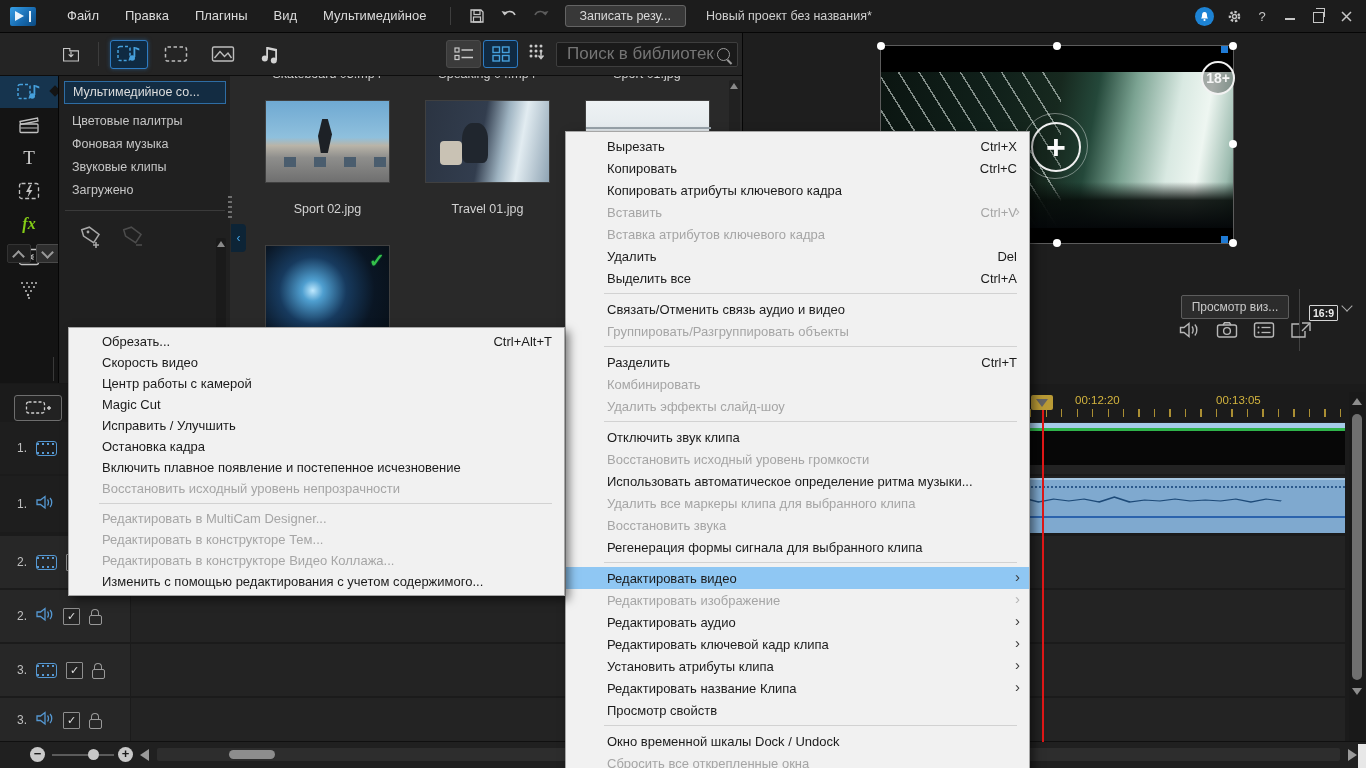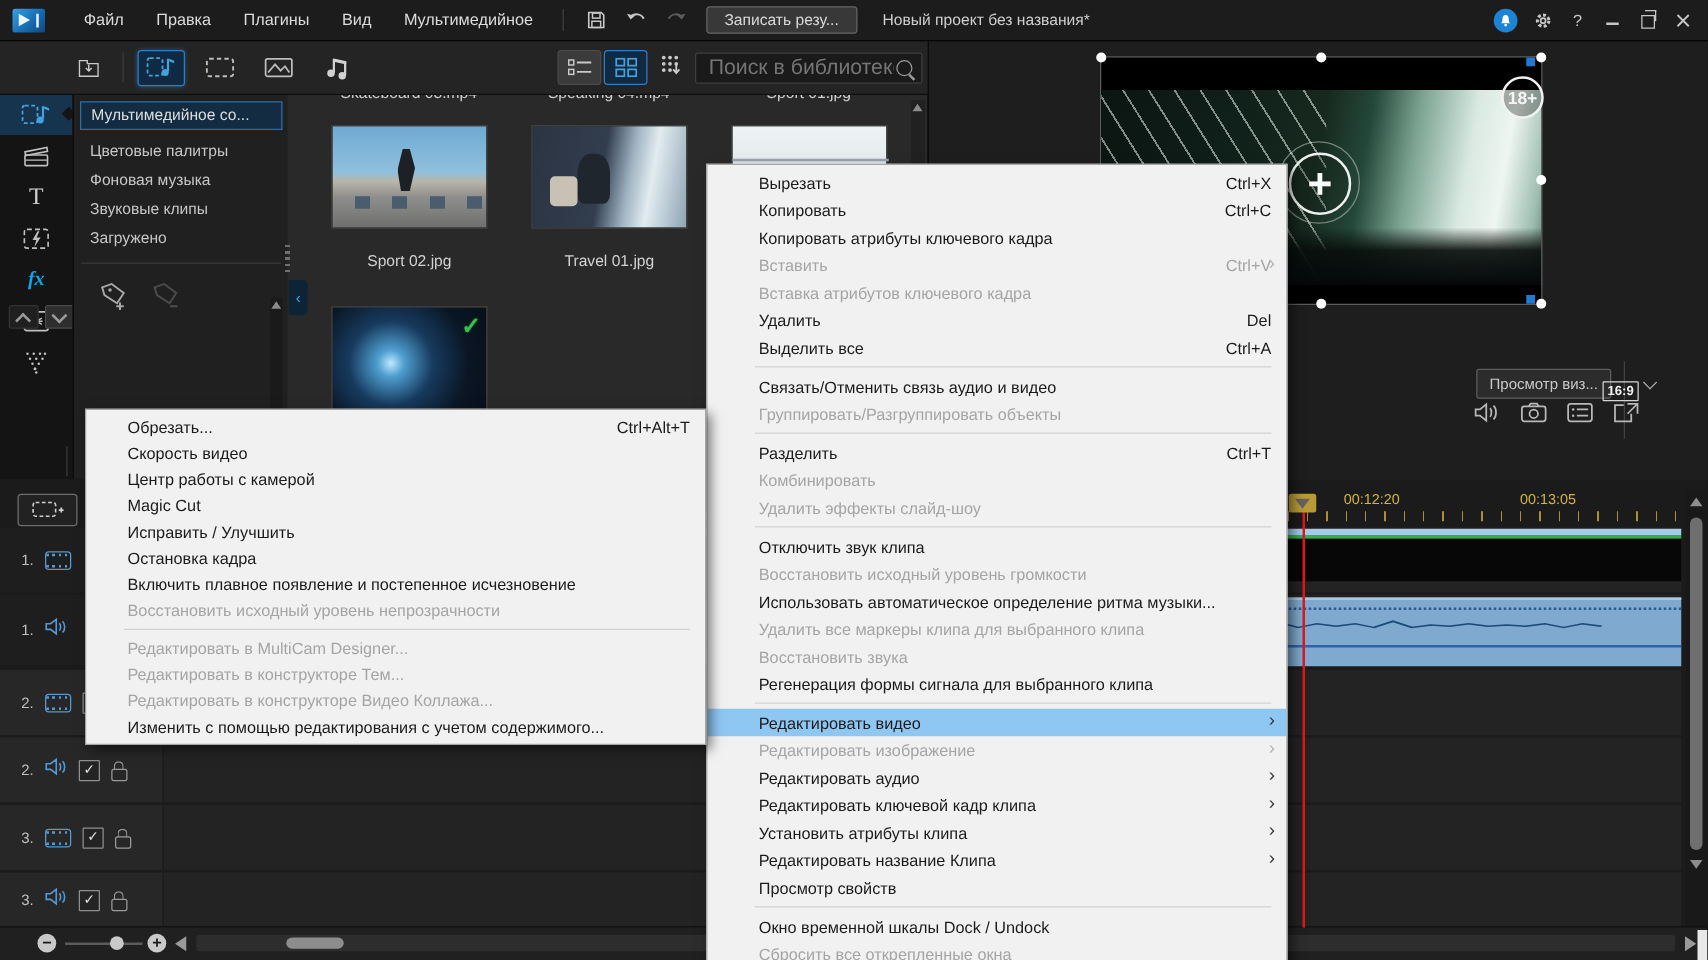--- a/index.html
+++ b/index.html
@@ -49,21 +49,21 @@
   .mag::after{content:"";position:absolute;left:10px;top:10px;width:6px;height:1.6px;background:#9a9a9a;
       transform:rotate(45deg);transform-origin:0 0}
 
   
   #rail{position:absolute;left:0;top:76px;width:58px;height:307px;background:#141414}
   .ricon{width:58px;height:32px;display:flex;align-items:center;justify-content:center;color:#b9b9b9;margin-bottom:1px}
   .ricon.sel{background:#16344e;position:relative}
   .ricon.sel::after{content:"";position:absolute;right:-1px;top:11px;width:8px;height:8px;background:#141414;
       transform:rotate(45deg)}
   .rT{font-family:"Liberation Serif",serif;font-size:19px;color:#cfcfcf}
-  .rfx{font-family:"Liberation Serif",serif;font-style:italic;font-size:16px;font-weight:bold;color:#0ea5e9}
+  .rfx{font-family:"Liberation Serif",serif;font-style:italic;font-size:16px;font-weight:bold;color:#84cc16}
   #rail-nav{position:absolute;left:7px;top:244px;display:flex;gap:5px}
   .navbtn{width:22px;height:17px;background:#1f1f1f;border:1px solid #333;border-radius:2px;position:relative}
   .navbtn.lit{background:#2e2e2e;border-color:#4a4a4a}
   .chev{position:absolute;left:6px;top:5px;width:7px;height:7px;border-left:2px solid #9a9a9a;border-top:2px solid #9a9a9a}
   .chev.up{transform:rotate(45deg);top:7px}
   .chev.down{transform:rotate(225deg);top:3px}
 
   
   #cats{position:absolute;left:58px;top:76px;width:172px;height:307px;background:#202020;border-left:1px solid #060606}
   .cat{height:23px;line-height:23px;padding-left:13px;color:#c6c6c6;font-size:12.5px;white-space:nowrap;overflow:hidden}
@@ -113,21 +113,21 @@
   .handle{position:absolute;width:8px;height:8px;border-radius:50%;background:#fff;z-index:3}
   .bhandle{position:absolute;width:7px;height:7px;background:#1f7ad4;z-index:2}
   #badge18{position:absolute;left:320px;top:15px;width:30px;height:30px;border:2px solid #f2f2f2;border-radius:50%;
      color:#f5f5f5;font-size:14px;font-weight:bold;display:flex;align-items:center;justify-content:center;background:rgba(0,0,0,.3)}
   #rotctl{position:absolute;left:150px;top:76px;width:46px;height:46px;border:2.5px solid #f0f0f0;border-radius:50%;
      color:#fafafa;display:flex;align-items:center;justify-content:center;font-size:34px;font-weight:bold;line-height:1;
      background:rgba(20,30,25,.25)}
   #rotring{position:absolute;left:141px;top:67px;width:64px;height:64px;border:1.5px solid rgba(255,255,255,.4);border-radius:50%}
   #pv-btn{position:absolute;left:438px;top:262px;width:106px;height:22px;background:#2c2c2c;border:1px solid #5d5d5d;
      border-radius:2px;color:#c9c9c9;font-size:12px;display:flex;align-items:center;justify-content:center}
-  #aspect{position:absolute;left:539px;top:272px;display:flex;align-items:flex-start;gap:5px}
+  #aspect{position:absolute;left:566px;top:272px;display:flex;align-items:flex-start;gap:5px}
   #aspect .box{border:1px solid #d5d5d5;color:#eee;font-size:10.5px;font-weight:bold;padding:1px 3px;border-radius:1px}
   #aspect .car{width:7px;height:7px;border-left:1.6px solid #aaa;border-bottom:1.6px solid #aaa;transform:rotate(-45deg);margin-top:-3px}
   #pv-icons{position:absolute;left:436px;top:288px;display:flex;gap:15px;align-items:center}
   #pv-sep{position:absolute;left:556px;top:256px;height:62px;border-left:1px solid #424242}
 
   
   #tl{position:absolute;left:0;top:384px;width:1366px;height:384px;background:#1b1b1b}
   #addtrack{position:absolute;left:14px;top:11px;width:46px;height:24px;border:1px solid #6e6e6e;border-radius:3px;
      display:flex;align-items:center;justify-content:center;background:#222}
   #tl-lsep{position:absolute;left:53px;top:-27px;height:24px;border-left:1px solid #3a3a3a}

